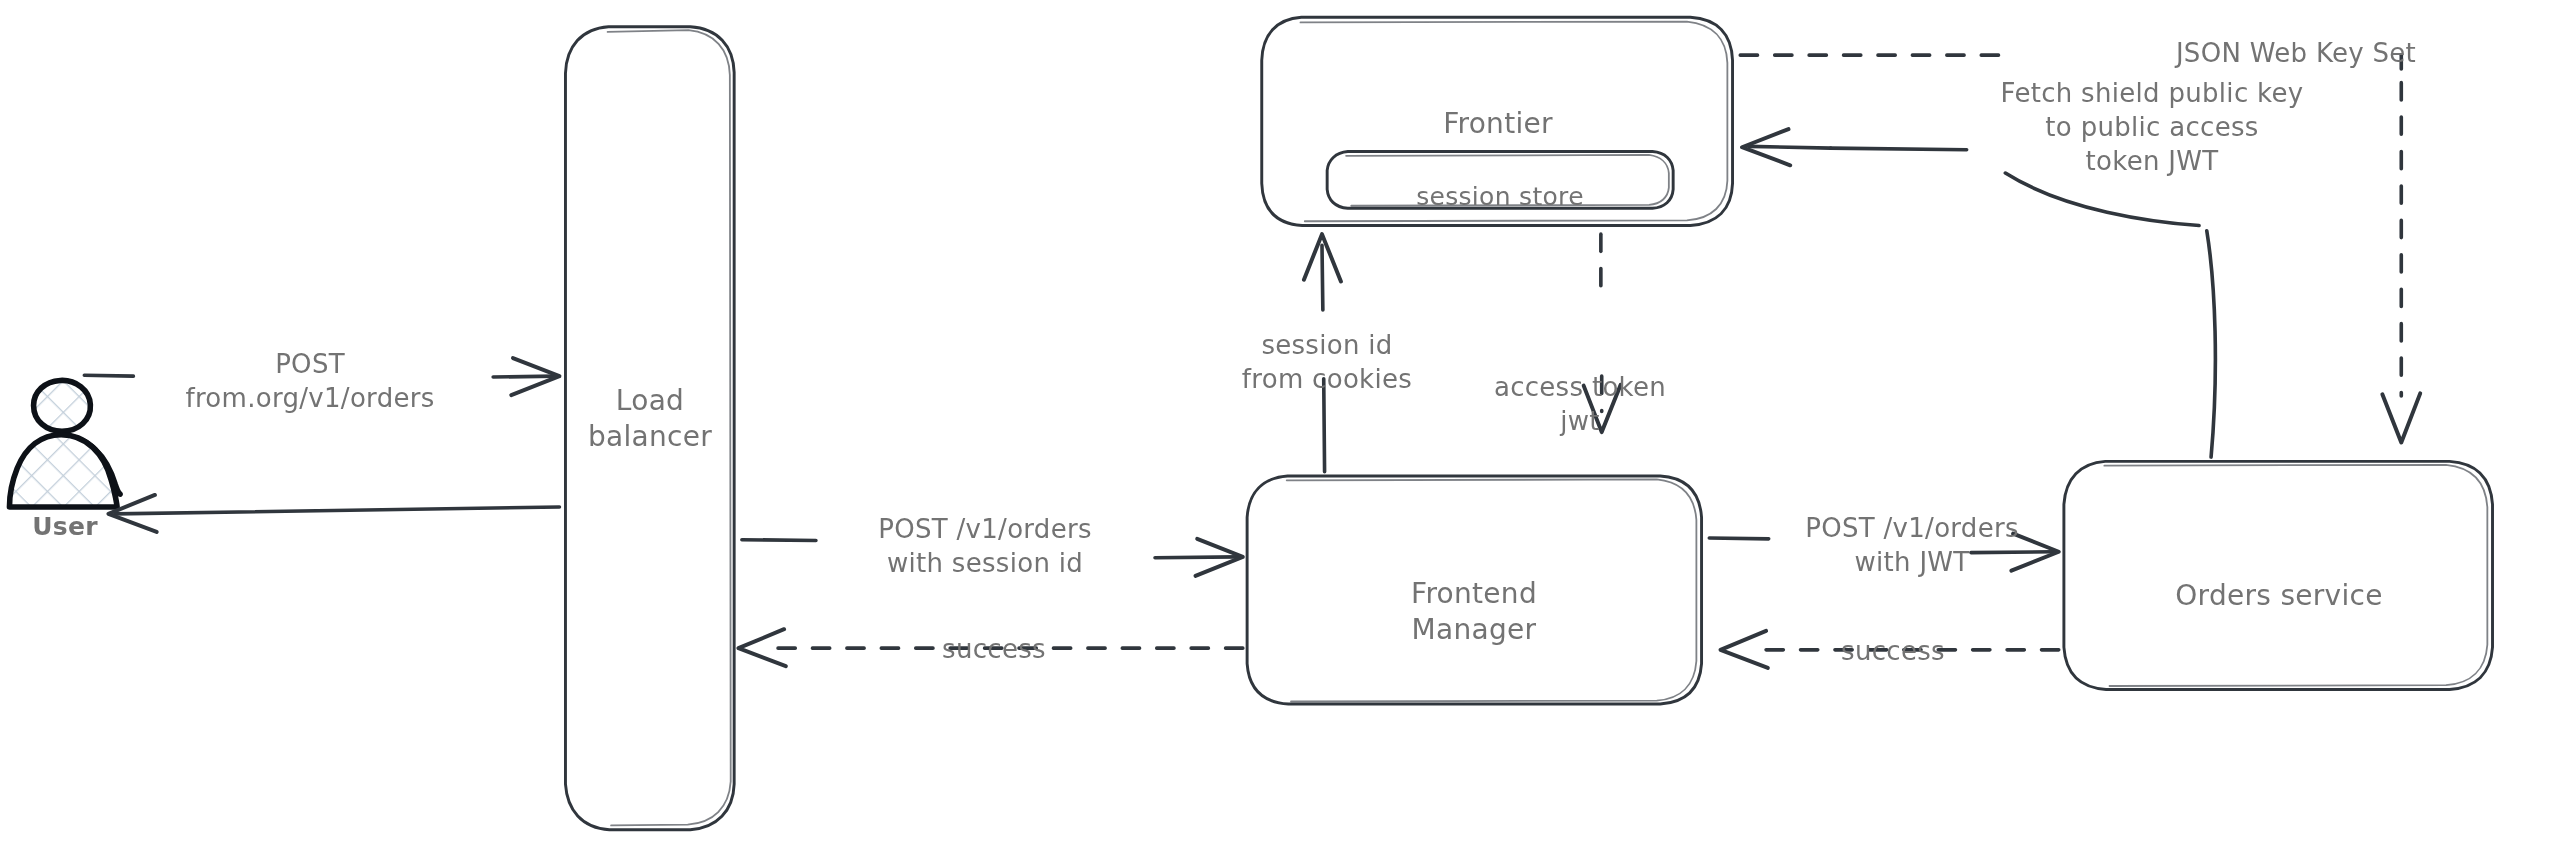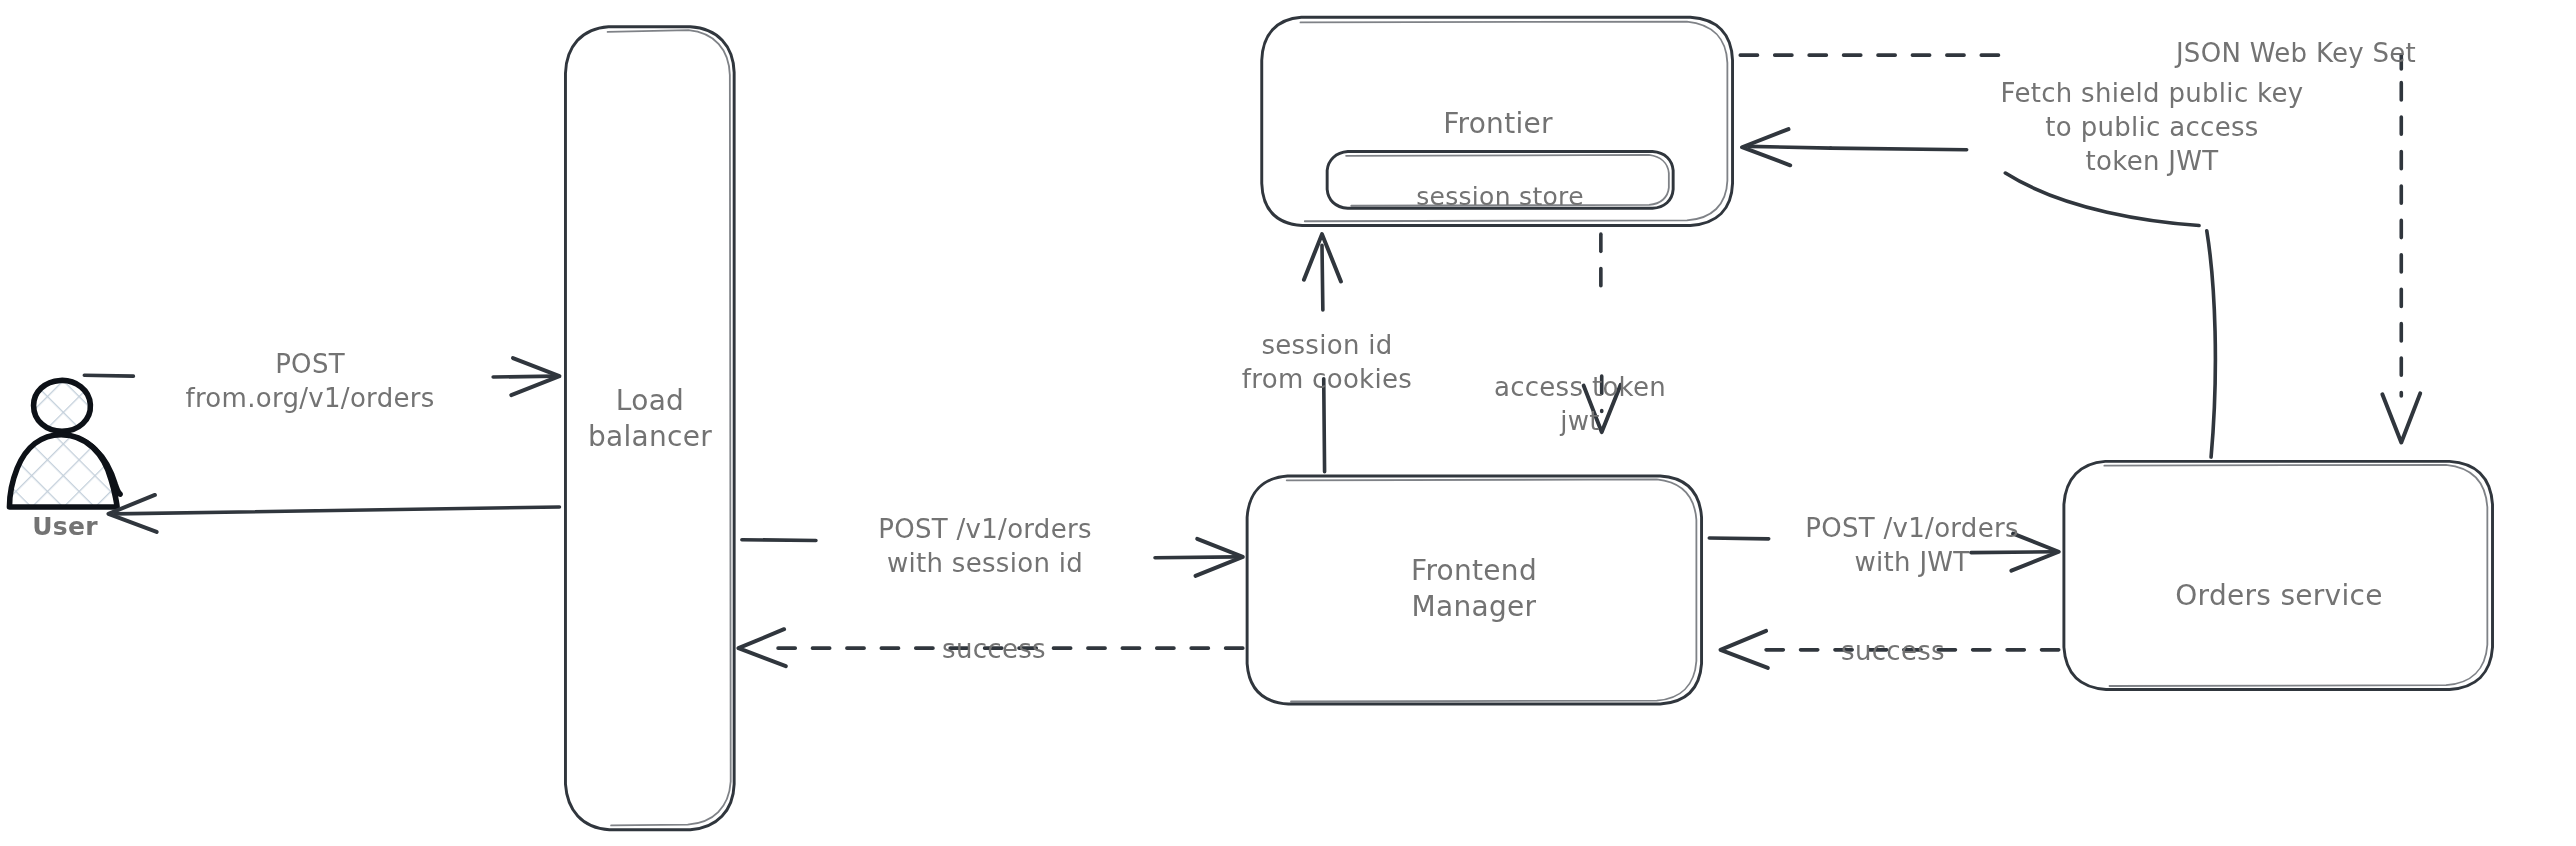--- a/index.html
+++ b/index.html
@@ -203,21 +203,21 @@
   </svg>
 
   <div class="lbl lbl-actor" style="left:65px; top:527px;">User</div>
 
   <div class="lbl lbl-node" style="left:650px; top:419px;"><span>Load</span><br><span>balancer</span></div>
 
   <div class="lbl lbl-node" style="left:1498px; top:124px;text-align:right;">Frontier</div>
 
   <div class="lbl lbl-inner" style="left:1500px; top:181px;">session store</div>
 
-  <div class="lbl lbl-node" style="left:1474px; top:589px;"><span>Frontend</span><br><span>Manager</span></div>
+  <div class="lbl lbl-node" style="left:1474px; top:612px;"><span>Frontend</span><br><span>Manager</span></div>
 
   <div class="lbl lbl-node" style="left:2279px; top:596px;">Orders service</div>
 
   <div class="lbl lbl-edge" style="left:310px; top:382px;"><span>POST</span><br><span>from.org/v1/orders</span></div>
 
   <div class="lbl lbl-edge" style="left:985px; top:547px;"><span>POST /v1/orders</span><br><span>with session id</span></div>
 
   <div class="lbl lbl-edge" style="left:994px; top:650px;">success</div>
 
   <div class="lbl lbl-edge" style="left:1327px; top:363px;"><span>session id</span><br><span>from cookies</span></div>

